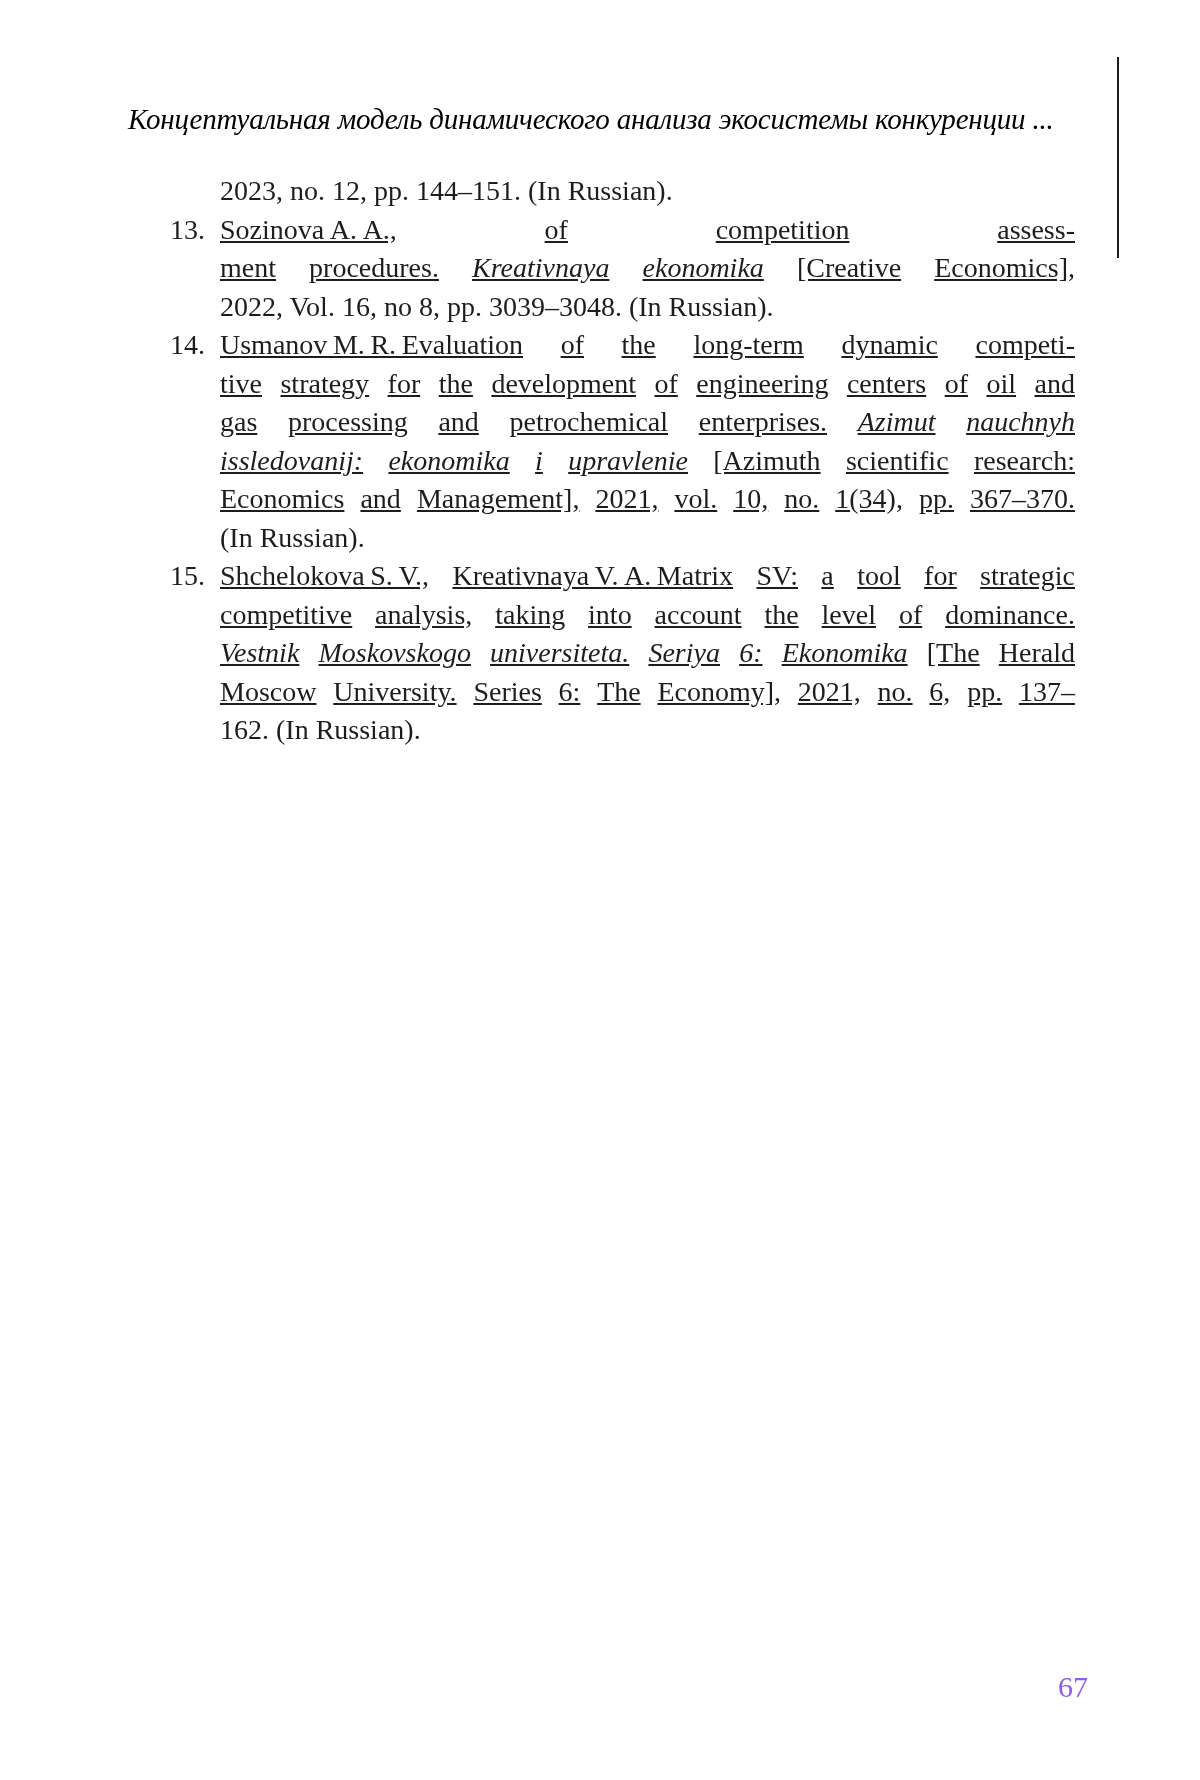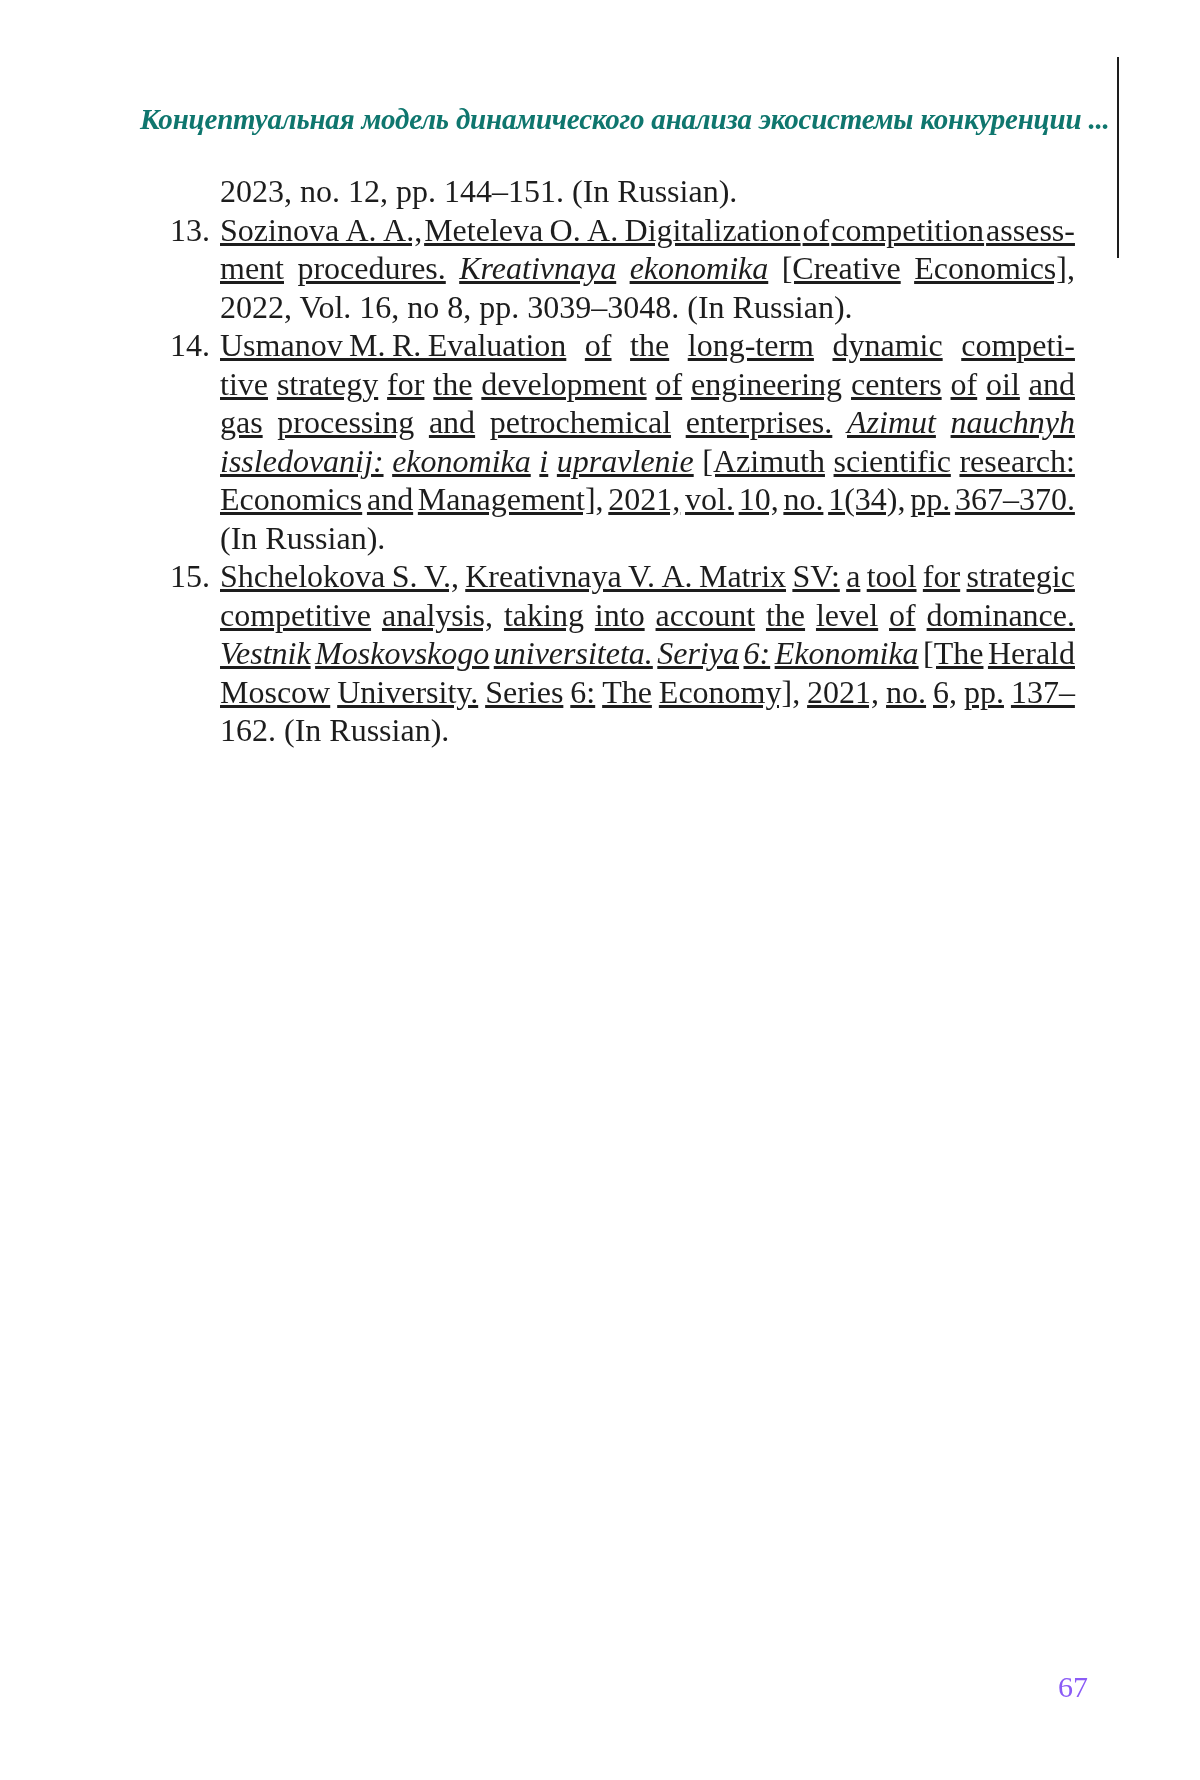--- a/index.html
+++ b/index.html
@@ -6,39 +6,39 @@
   body {
     width: 1200px; height: 1780px;
     background: #ffffff;
     font-family: "Liberation Serif", "DejaVu Serif", serif;
     color: #1d1d1d;
     position: relative;
     overflow: hidden;
   }
   .running-header {
     position: absolute;
-    left: 140px; top: 103px;
-    font-weight: bold;
+    left: 128px; top: 103px;
+    font-weight: normal;
     font-style: italic;
     font-size: 29px;
     letter-spacing: -0.2px;
     white-space: nowrap;
-    color: #0f766e;
+    color: #000000;
   }
   .margin-rule {
     position: absolute;
     left: 1117px; top: 57px;
     width: 2px; height: 201px;
     background: #1d1d1d;
   }
   .references {
     position: absolute;
     left: 220px; top: 172px;
     width: 855px;
-    font-size: 32px;
+    font-size: 28px;
   }
   .ref-item { position: relative; }
   .ref-num {
     position: absolute;
     left: -50px; top: 0;
     height: 38.5px; line-height: 38.5px;
   }
   .ref-line {
     height: 38.5px;
     line-height: 38.5px;
@@ -66,21 +66,21 @@
 <div class="running-header">Концептуальная модель динамического анализа экосистемы конкуренции ...</div>
 
 <div class="margin-rule"></div>
 
 <div class="references">
     <div class="ref-item">
       <div class="ref-line"><span>2023, no. 12, pp. 144–151. (In Russian).</span></div>
     </div>
     <div class="ref-item">
       <span class="ref-num">13.</span>
-      <div class="ref-line just"><span class="w">Sozinova A. A.,</span><span class="w">Meteleva O. A. Digitalization</span><span class="w">of</span><span class="w">competition</span><span class="w">assess-</span></div>
+      <div class="ref-line just"><span class="w">Sozinova A. A.,</span><span class="w">of</span><span class="w">competition</span><span class="w">assess-</span></div>
       <div class="ref-line just"><span class="w">ment</span><span class="w">procedures.</span><span class="w it">Kreativnaya</span><span class="w it">ekonomika</span><span class="w">[Creative</span><span class="w">Economics],</span></div>
       <div class="ref-line"><span>2022, Vol. 16, no 8, pp. 3039–3048. (In Russian).</span></div>
     </div>
     <div class="ref-item">
       <span class="ref-num">14.</span>
       <div class="ref-line just"><span class="w">Usmanov M. R. Evaluation</span><span class="w">of</span><span class="w">the</span><span class="w">long-term</span><span class="w">dynamic</span><span class="w">competi-</span></div>
       <div class="ref-line just"><span class="w">tive</span><span class="w">strategy</span><span class="w">for</span><span class="w">the</span><span class="w">development</span><span class="w">of</span><span class="w">engineering</span><span class="w">centers</span><span class="w">of</span><span class="w">oil</span><span class="w">and</span></div>
       <div class="ref-line just"><span class="w">gas</span><span class="w">processing</span><span class="w">and</span><span class="w">petrochemical</span><span class="w">enterprises.</span><span class="w it">Azimut</span><span class="w it">nauchnyh</span></div>
       <div class="ref-line just"><span class="w it">issledovanij:</span><span class="w it">ekonomika</span><span class="w it">i</span><span class="w it">upravlenie</span><span class="w">[Azimuth</span><span class="w">scientific</span><span class="w">research:</span></div>
       <div class="ref-line just"><span class="w">Economics</span><span class="w">and</span><span class="w">Management],</span><span class="w">2021,</span><span class="w">vol.</span><span class="w">10,</span><span class="w">no.</span><span class="w">1(34),</span><span class="w">pp.</span><span class="w">367–370.</span></div>

